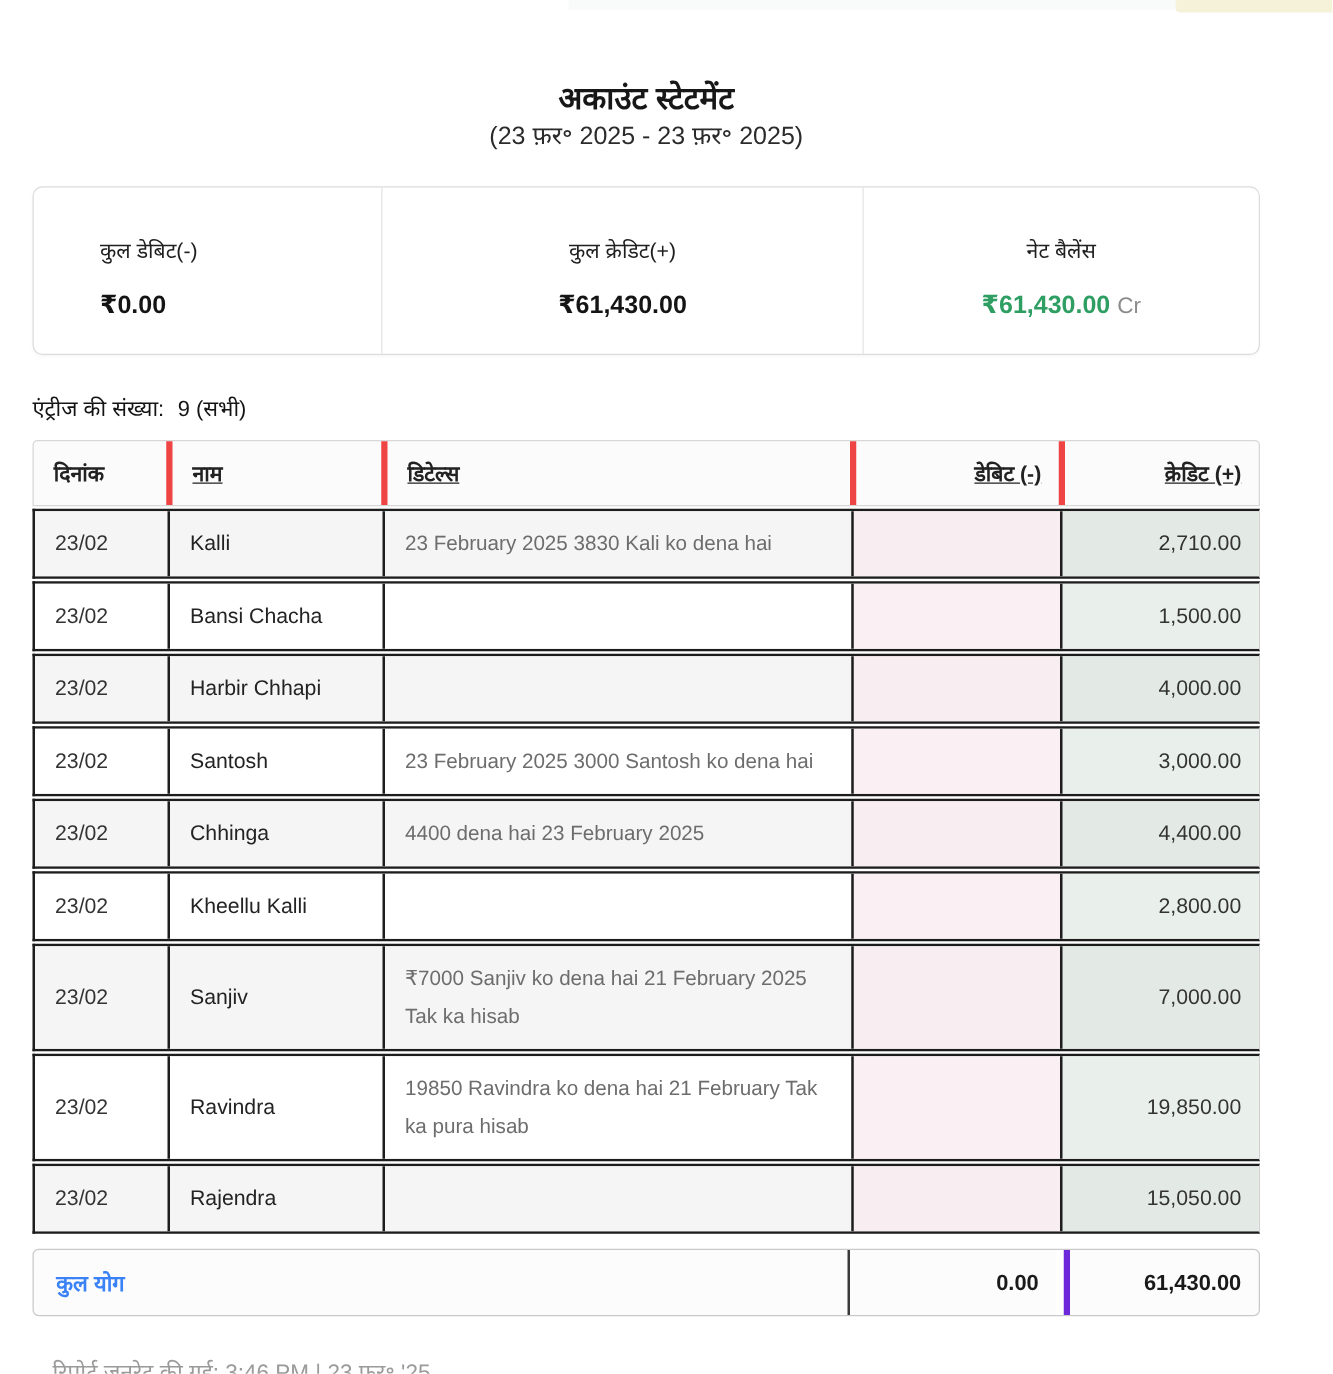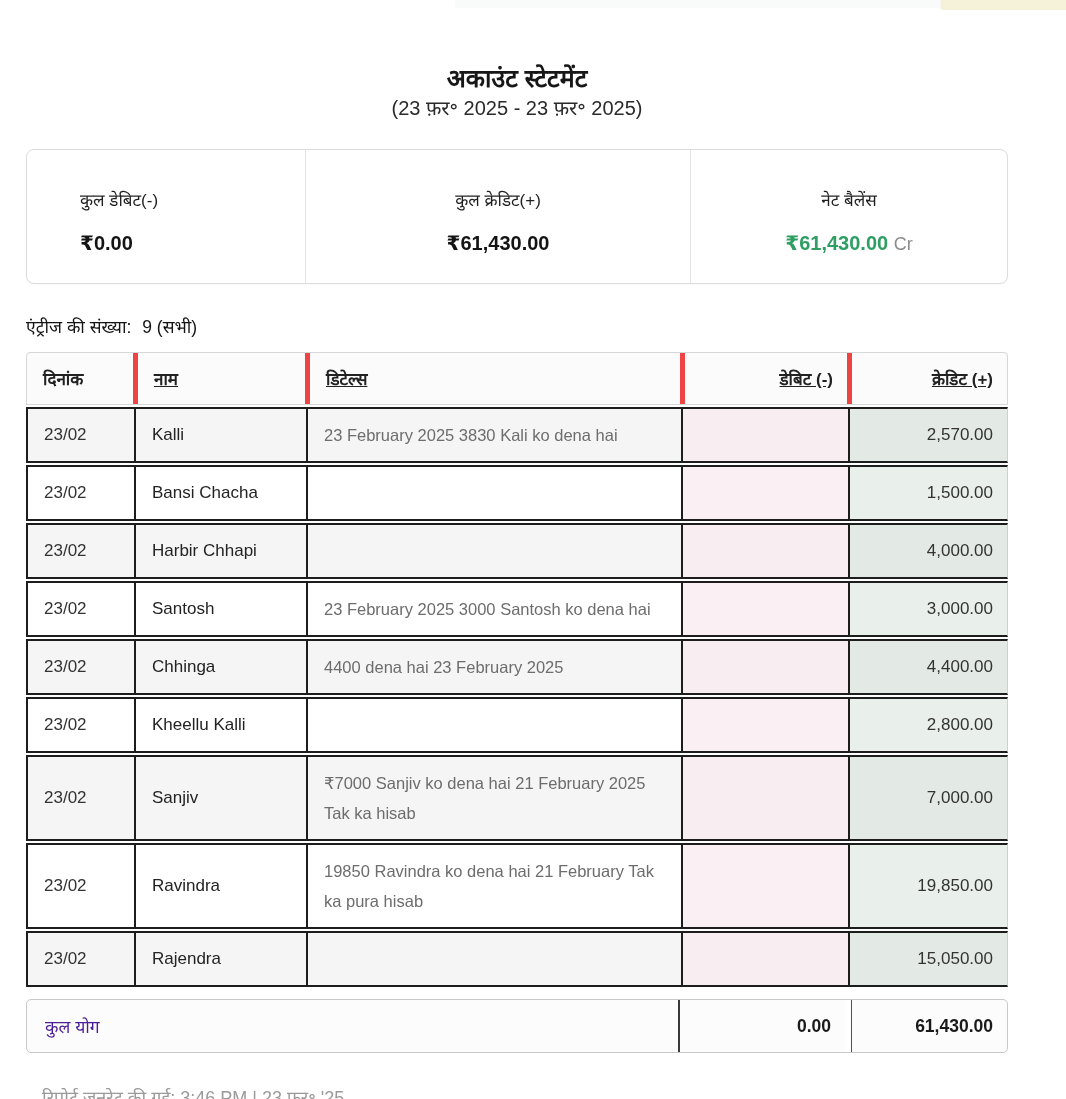--- a/index.html
+++ b/index.html
@@ -119,32 +119,32 @@
     border:1px solid #c9c9c9;
     border-radius:5px;
     background:#fcfcfc;
     display:grid;
     grid-template-columns:651px 167px 6px 1fr;
     overflow:hidden;
   }
   .total-label {
     display:flex; align-items:center;
     padding-left:18px;
-    font-size:17.5px; font-weight:normal; color:#4c1d95;
+    font-size:17.5px; font-weight:bold; color:#3b82f6;
   }
   .total-debit {
     display:flex; align-items:center; justify-content:flex-end;
     border-left:2px solid #3a3a3a;
     padding-right:14px;
     font-size:17.5px; font-weight:bold; color:#1a1a1a;
   }
   .total-gap { background:#fff; }
   .total-credit {
     display:flex; align-items:center; justify-content:flex-end;
-    border-left:1px solid #6d28d9;
+    border-left:5px solid #6d28d9;
     padding-right:14px;
     font-size:17.5px; font-weight:bold; color:#1a1a1a;
   }
 
   .footer-note {
     position:absolute; left:42px; top:1085px;
     font-size:18px; color:#9a9a9a;
     white-space:nowrap;
   }
 </style>
@@ -189,21 +189,21 @@
       <div class="th">डिटेल्स</div>
       <div class="th num">डेबिट (-)</div>
       <div class="th num">क्रेडिट (+)</div>
     </div>
     <div id="table-body">
         <div class="tgrid trow odd">
     <div class="td td-date">23/02</div>
     <div class="td td-name">Kalli</div>
     <div class="td td-details">23 February 2025 3830 Kali ko dena hai</div>
     <div class="td td-debit"></div>
-    <div class="td td-credit">2,570.00</div>
+    <div class="td td-credit">2,710.00</div>
   </div>
         <div class="tgrid trow">
     <div class="td td-date">23/02</div>
     <div class="td td-name">Bansi Chacha</div>
     <div class="td td-details"></div>
     <div class="td td-debit"></div>
     <div class="td td-credit">1,500.00</div>
   </div>
         <div class="tgrid trow odd">
     <div class="td td-date">23/02</div>

